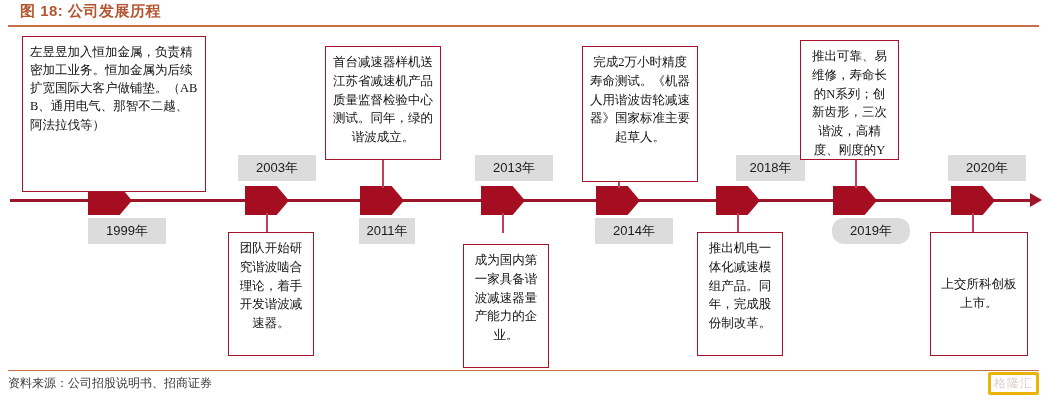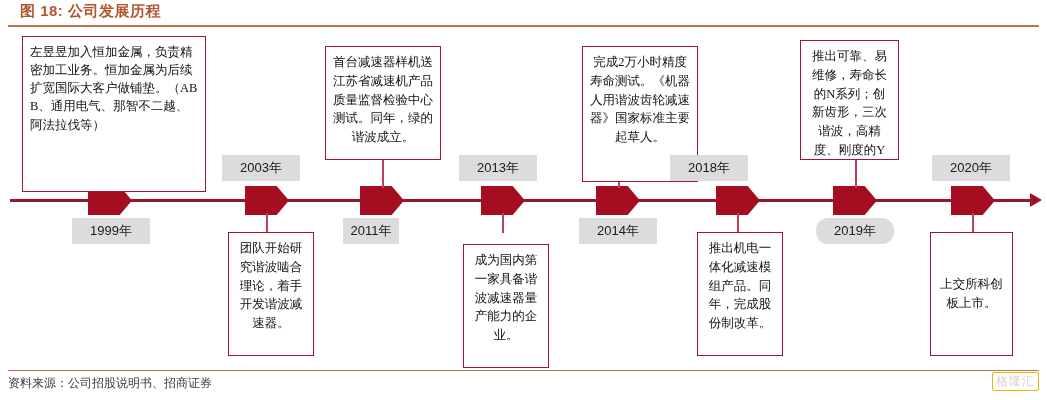--- a/index.html
+++ b/index.html
@@ -34,21 +34,21 @@
   #source-note{
     position:absolute;left:8px;top:375px;
     font-family:"Liberation Sans","DejaVu Sans",sans-serif;
     font-size:12px;color:#3a3a3a;white-space:nowrap;
   }
   #watermark{
     position:absolute;right:8px;top:372px;
     font-family:"Liberation Sans","DejaVu Sans",sans-serif;
     font-size:12px;color:#d9cfc9;
     letter-spacing:1px;white-space:nowrap;
-    border:1px solid #eab308;padding:0 3px;border-radius:2px;
+    border:3px solid #eab308;padding:0 3px;border-radius:2px;
   }
 
   
   #axis-line{
     position:absolute;left:10px;top:199px;width:1022px;height:3px;
     background:#9C1529;
   }
   #axis-arrowhead{
     position:absolute;left:1030px;top:193px;
     width:0;height:0;
@@ -68,20 +68,21 @@
 
   
   .year-chip{
     position:absolute;
     background:#DCDCDC;
     font-family:"Liberation Sans","DejaVu Sans",sans-serif;
     font-size:13px;color:#1a1a1a;
     text-align:center;
     padding:4px 0;
     white-space:nowrap;
+    margin-left:16px;
   }
 
   
   .stem{
     position:absolute;width:2px;background:#C0405A;
   }
 
   
   .note-box{
     position:absolute;
@@ -128,29 +129,29 @@
 <div class="year-chip" style="left:459px;top:155px;width:78px;">2013年</div>
 <div class="stem" style="left:502px;top:213px;height:20px;"></div>
 <div class="note-box narrow" style="left:463px;top:244px;width:86px;height:124px;">成为国内第一家具备谐波减速器量产能力的企业。</div>
 
 <div class="marker" style="left:596px;"></div>
 <div class="year-chip" style="left:579px;top:218px;width:78px;">2014年</div>
 <div class="stem" style="left:618px;top:158px;height:30px;"></div>
 <div class="note-box narrow" style="left:562px;top:46px;width:116px;height:136px;margin-left:20px;">完成2万小时精度寿命测试。《机器人用谐波齿轮减速器》国家标准主要起草人。</div>
 
 <div class="marker" style="left:716px;"></div>
-<div class="year-chip" style="left:670px;top:155px;width:78px;">2018年</div>
+<div class="year-chip" style="left:720px;top:155px;width:69px;">2018年</div>
 <div class="stem" style="left:737px;top:213px;height:20px;"></div>
 <div class="note-box narrow" style="left:697px;top:232px;width:86px;height:124px;">推出机电一体化减速模组产品。同年，完成股份制改革。</div>
 
 <div class="marker" style="left:833px;"></div>
 <div class="year-chip" style="left:816px;top:218px;width:78px;border-radius:12px;">2019年</div>
 <div class="stem" style="left:855px;top:158px;height:30px;"></div>
 <div class="note-box narrow" style="left:800px;top:40px;width:99px;height:120px;">推出可靠、易维修，寿命长的N系列；创新齿形，三次谐波，高精度、刚度的Y系列。</div>
 
 <div class="marker" style="left:951px;"></div>
 <div class="year-chip" style="left:932px;top:155px;width:78px;">2020年</div>
 <div class="stem" style="left:972px;top:213px;height:20px;"></div>
-<div class="note-box narrow centered" style="left:930px;top:232px;width:83px;height:124px;">上交所科创板上市。</div>
+<div class="note-box narrow centered" style="left:930px;top:232px;width:98px;height:124px;">上交所科创板上市。</div>
 
 <div id="footer-rule"></div>
 <div id="source-note">资料来源：公司招股说明书、招商证券</div>
 <div id="watermark">格隆汇</div>
 
 </body></html>

